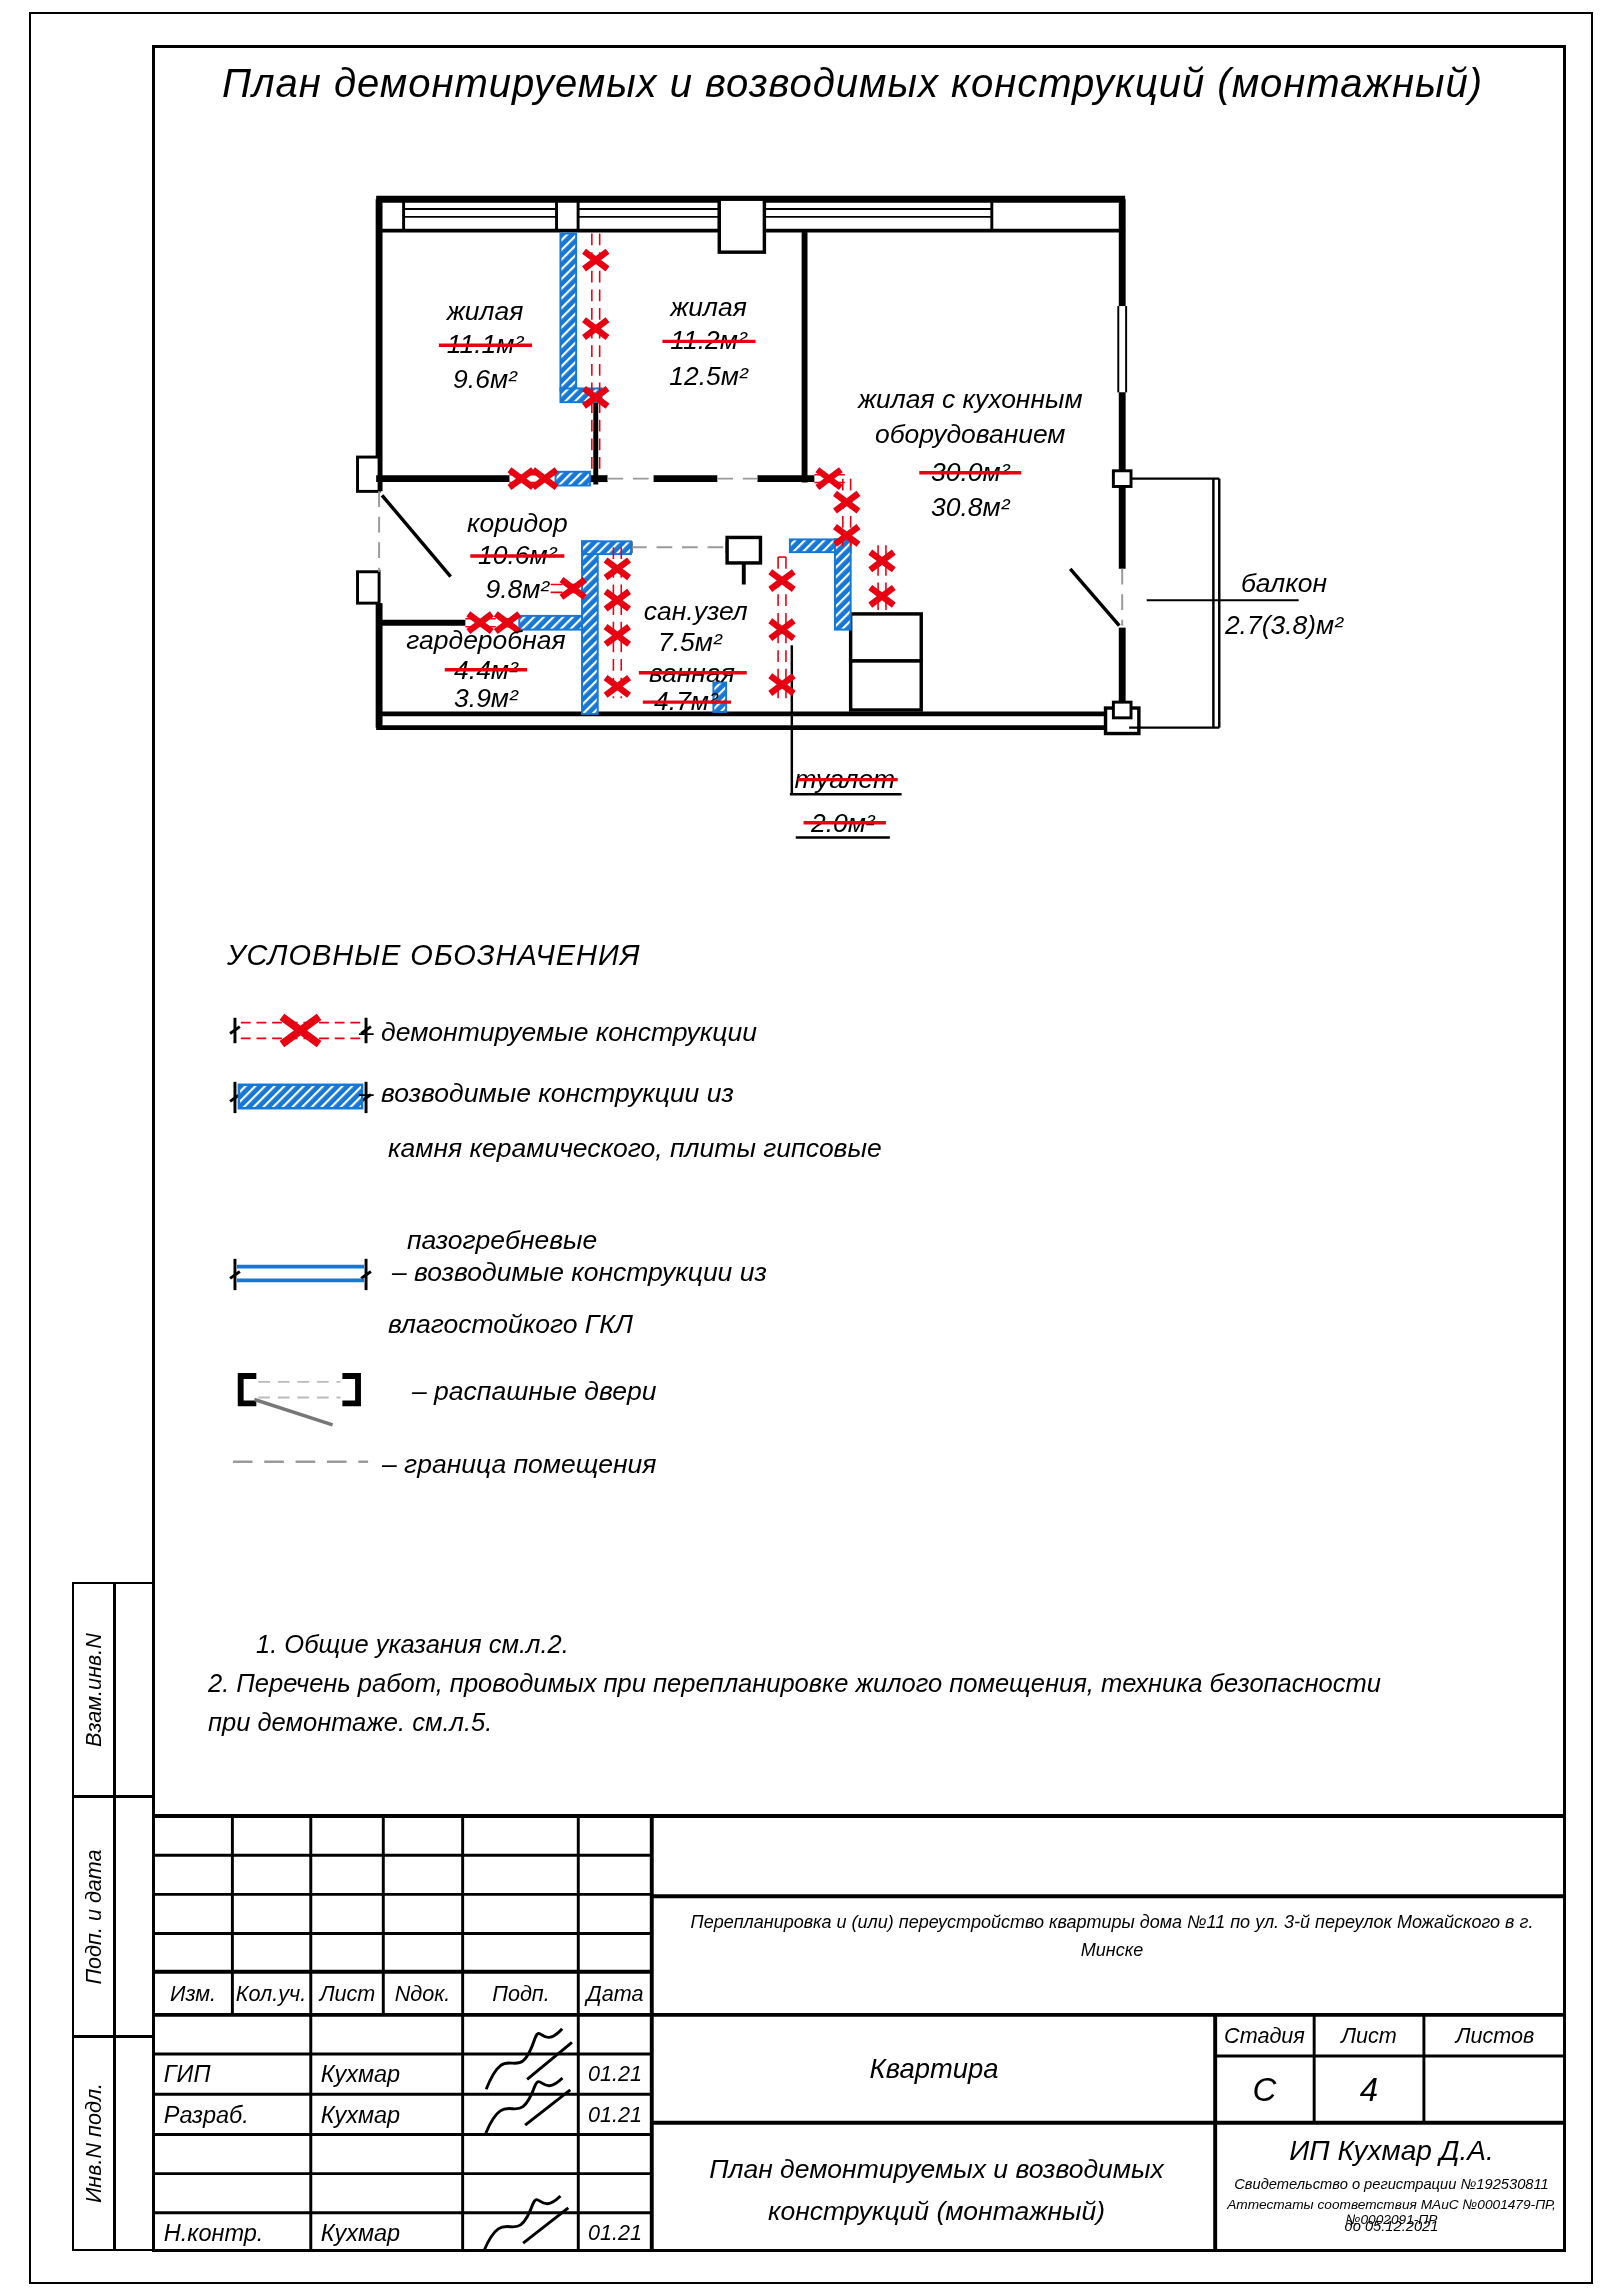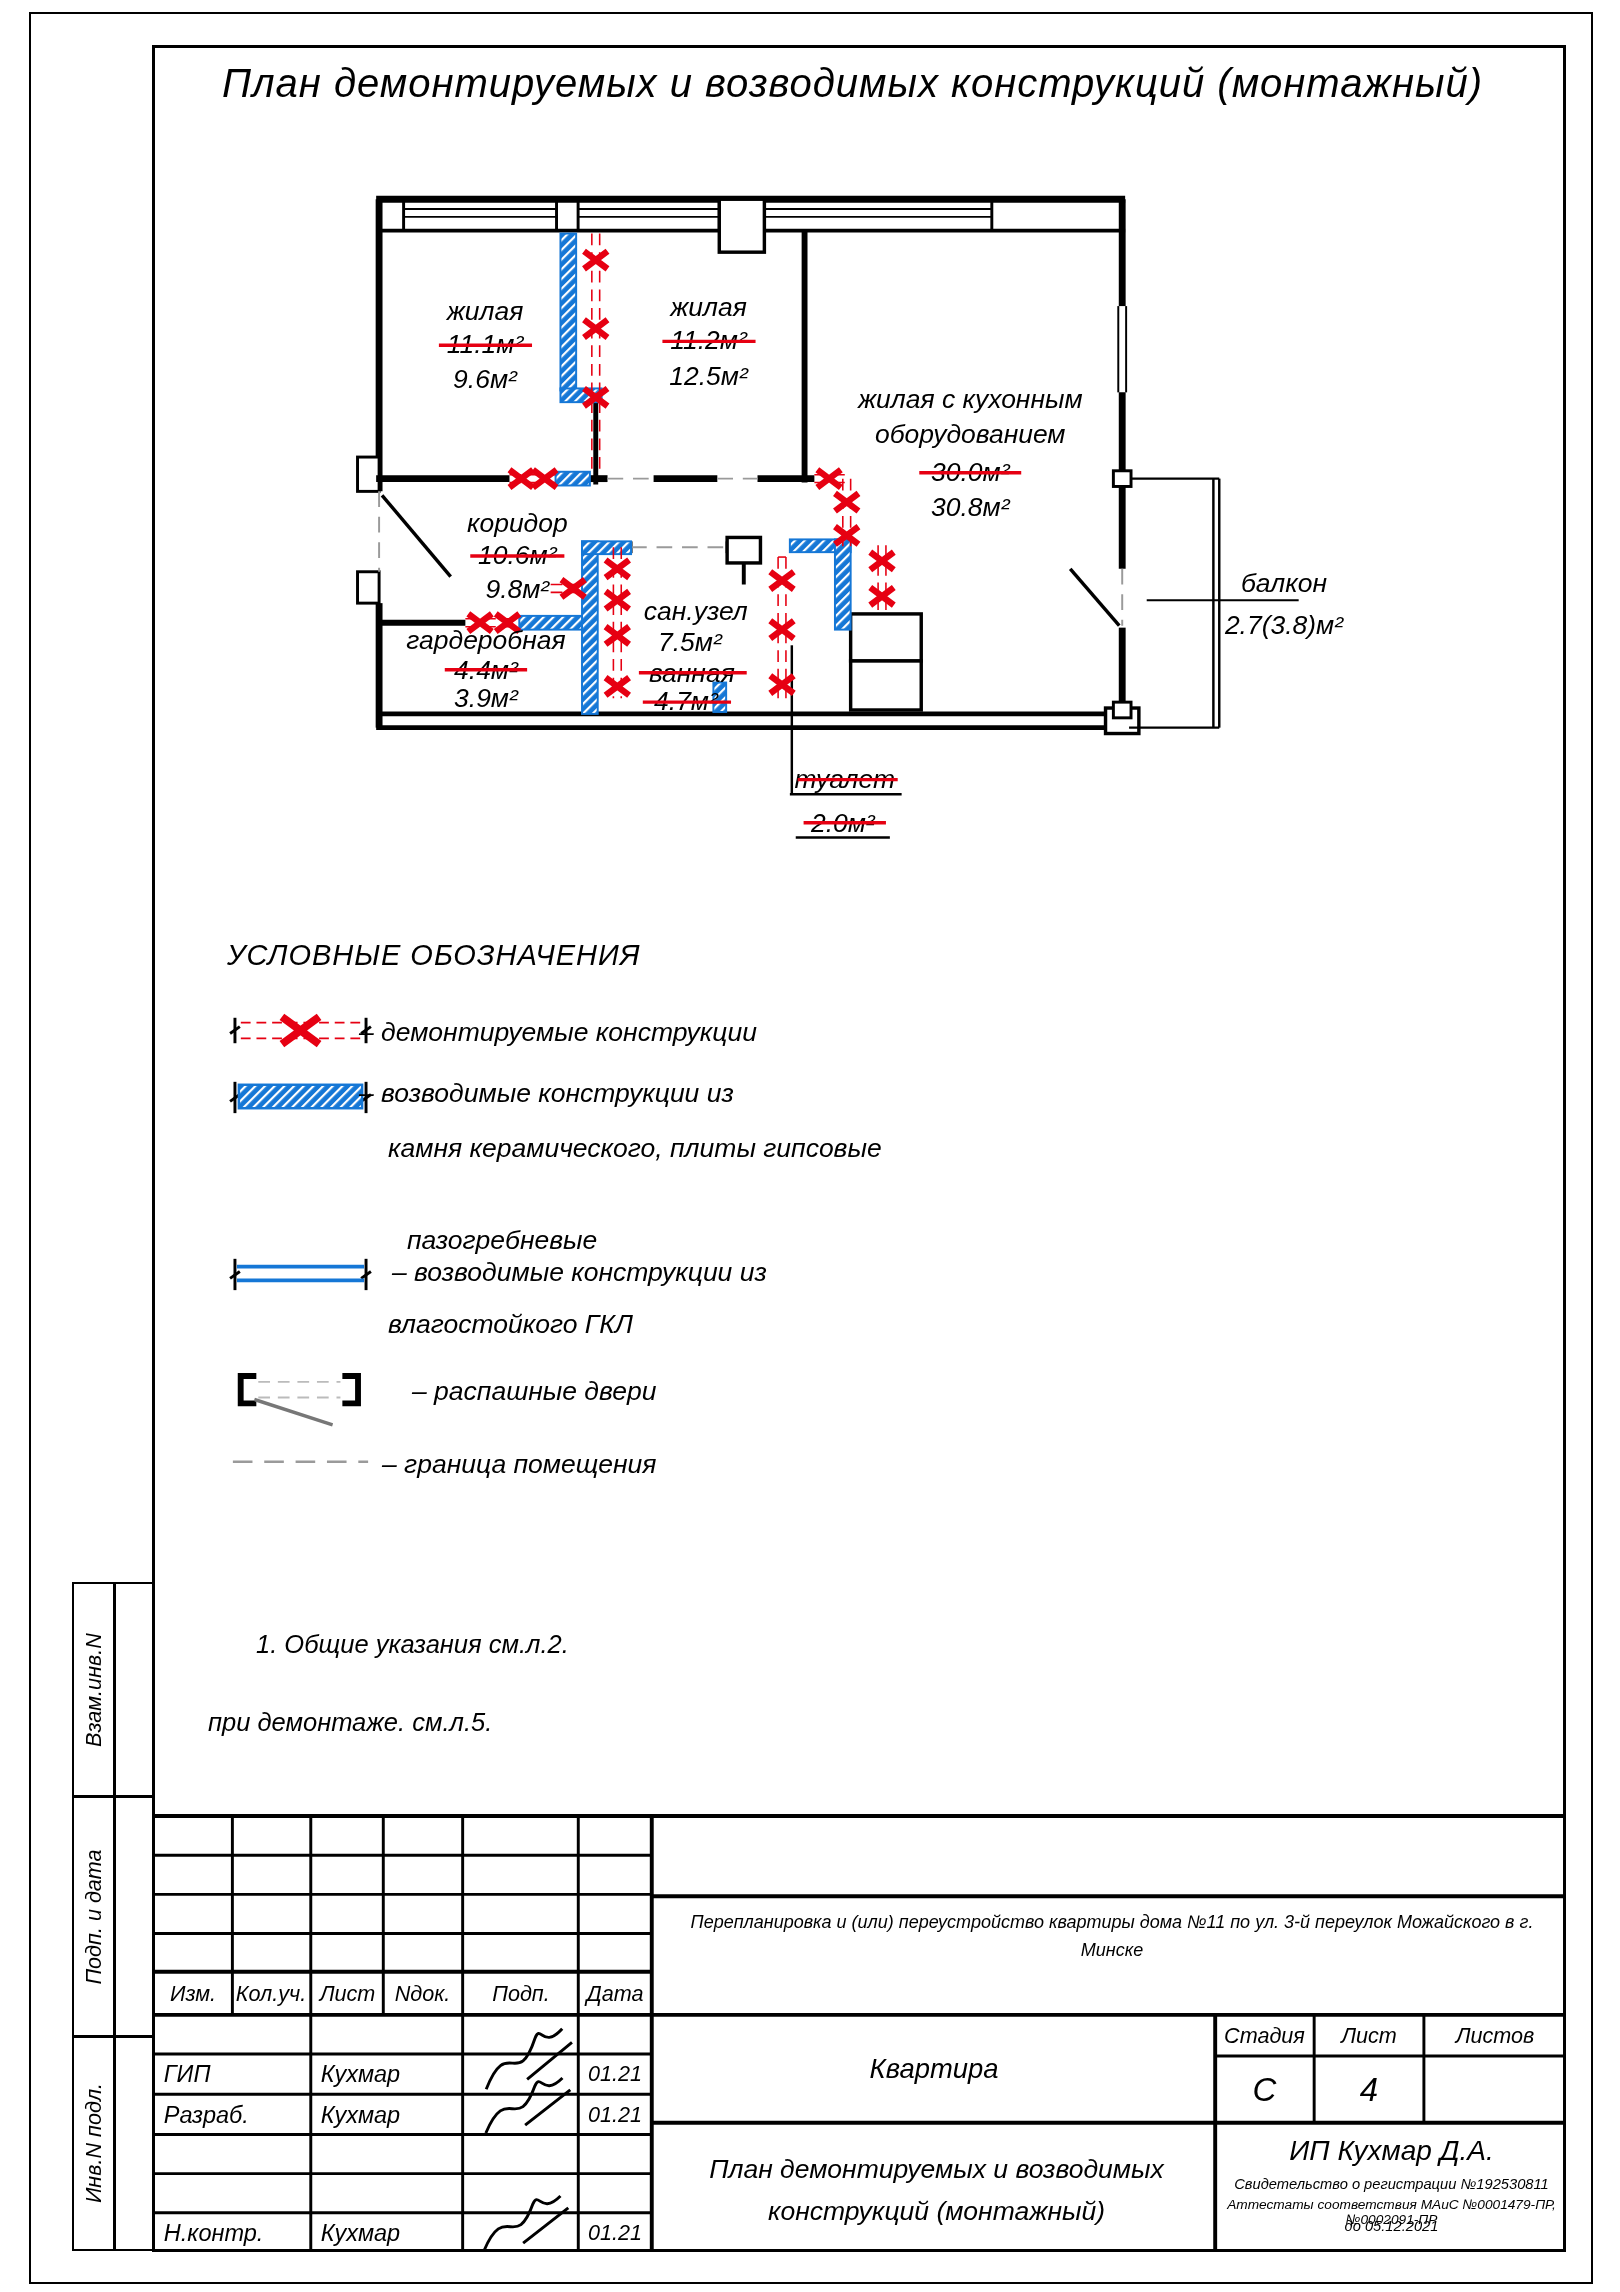--- a/index.html
+++ b/index.html
@@ -286,20 +286,21 @@
     <line x1="28" y1="34" x2="108" y2="60" stroke="#777" stroke-width="3.5"></line>
   </svg>
   <div class="abs legend-text" style="left:392px;top:1376px;margin-left:20px;">– распашные двери</div>
 
   <svg class="abs" style="left:227px;top:1449px;" width="147" height="25.5" viewBox="0 0 150 26">
     <line x1="6" y1="13" x2="144" y2="13" stroke="#9a9a9a" stroke-width="2.5" stroke-dasharray="20 12"></line>
   </svg>
   <div class="abs legend-text" style="left:382px;top:1449px;">– граница помещения</div>
 
   <div class="abs note-line" style="left:208px;top:1630px;margin-left:48px;">1. Общие указания см.л.2.</div>
+  <div class="abs note-line" style="left:208px;top:1669px;">2. Перечень работ, проводимых при перепланировке жилого помещения, техника безопасности</div>
   <div class="abs note-line" style="left:208px;top:1708px;">при демонтаже. см.л.5.</div>
 
   <div class="abs cellb vtext" style="left:72px;top:1582px;width:44px;height:216px;">
     <span>Взам.инв.N</span>
   </div>
   <div class="abs cellb" style="left:113px;top:1582px;width:42px;height:216px;"></div>
   <div class="abs cellb vtext" style="left:72px;top:1795px;width:44px;height:243px;">
     <span>Подп. и дата</span>
   </div>
   <div class="abs cellb" style="left:113px;top:1795px;width:42px;height:243px;"></div>

